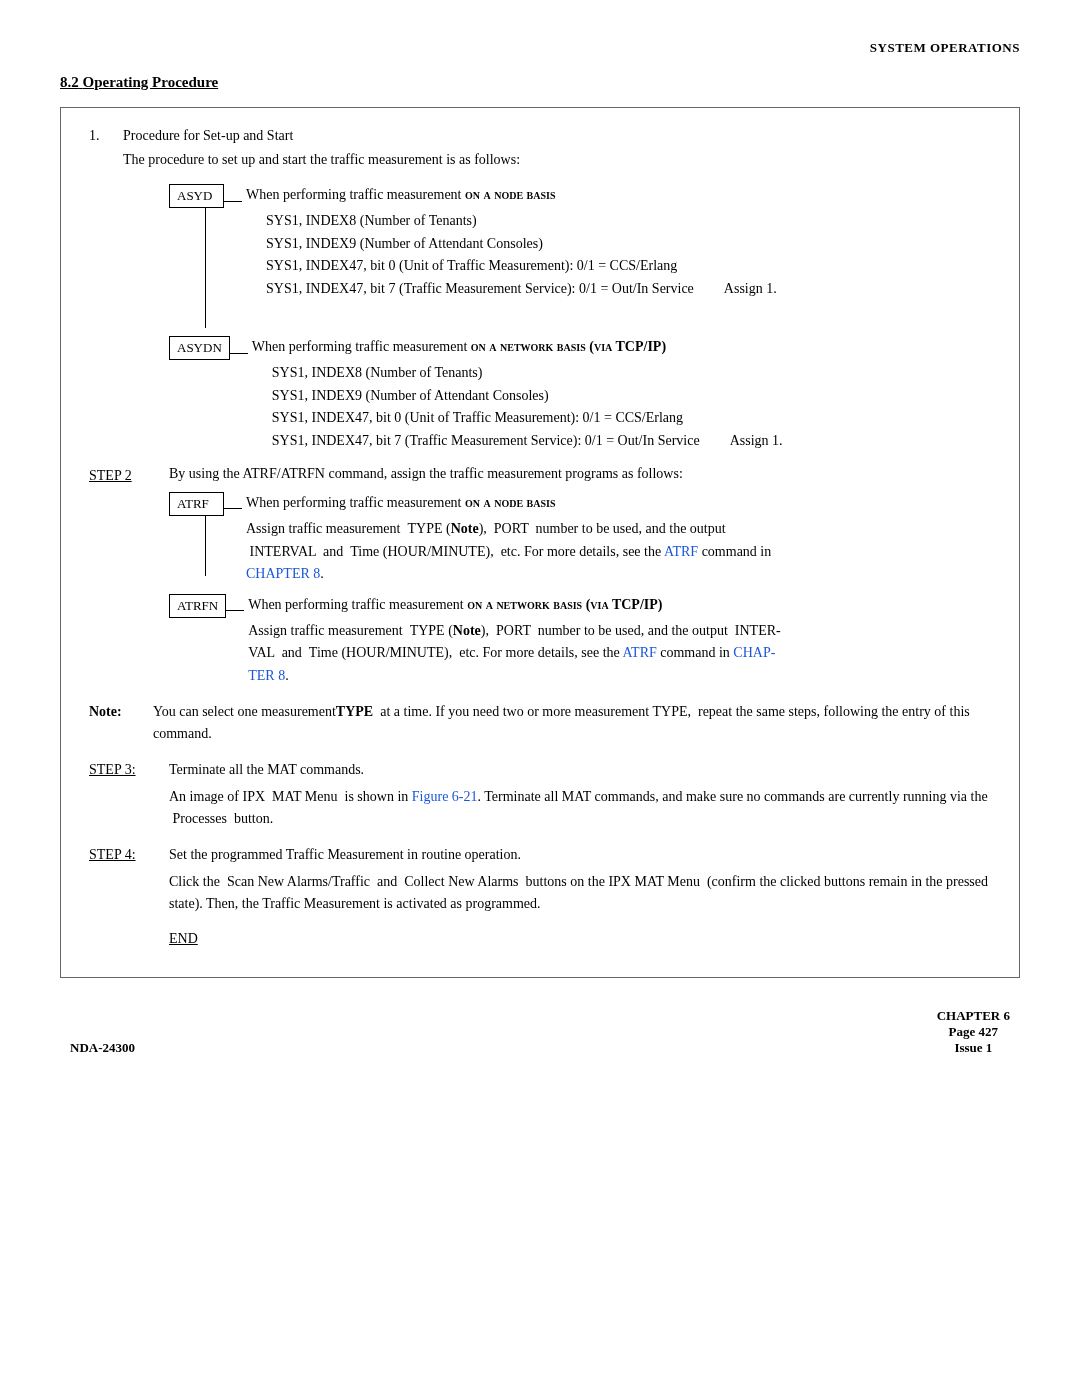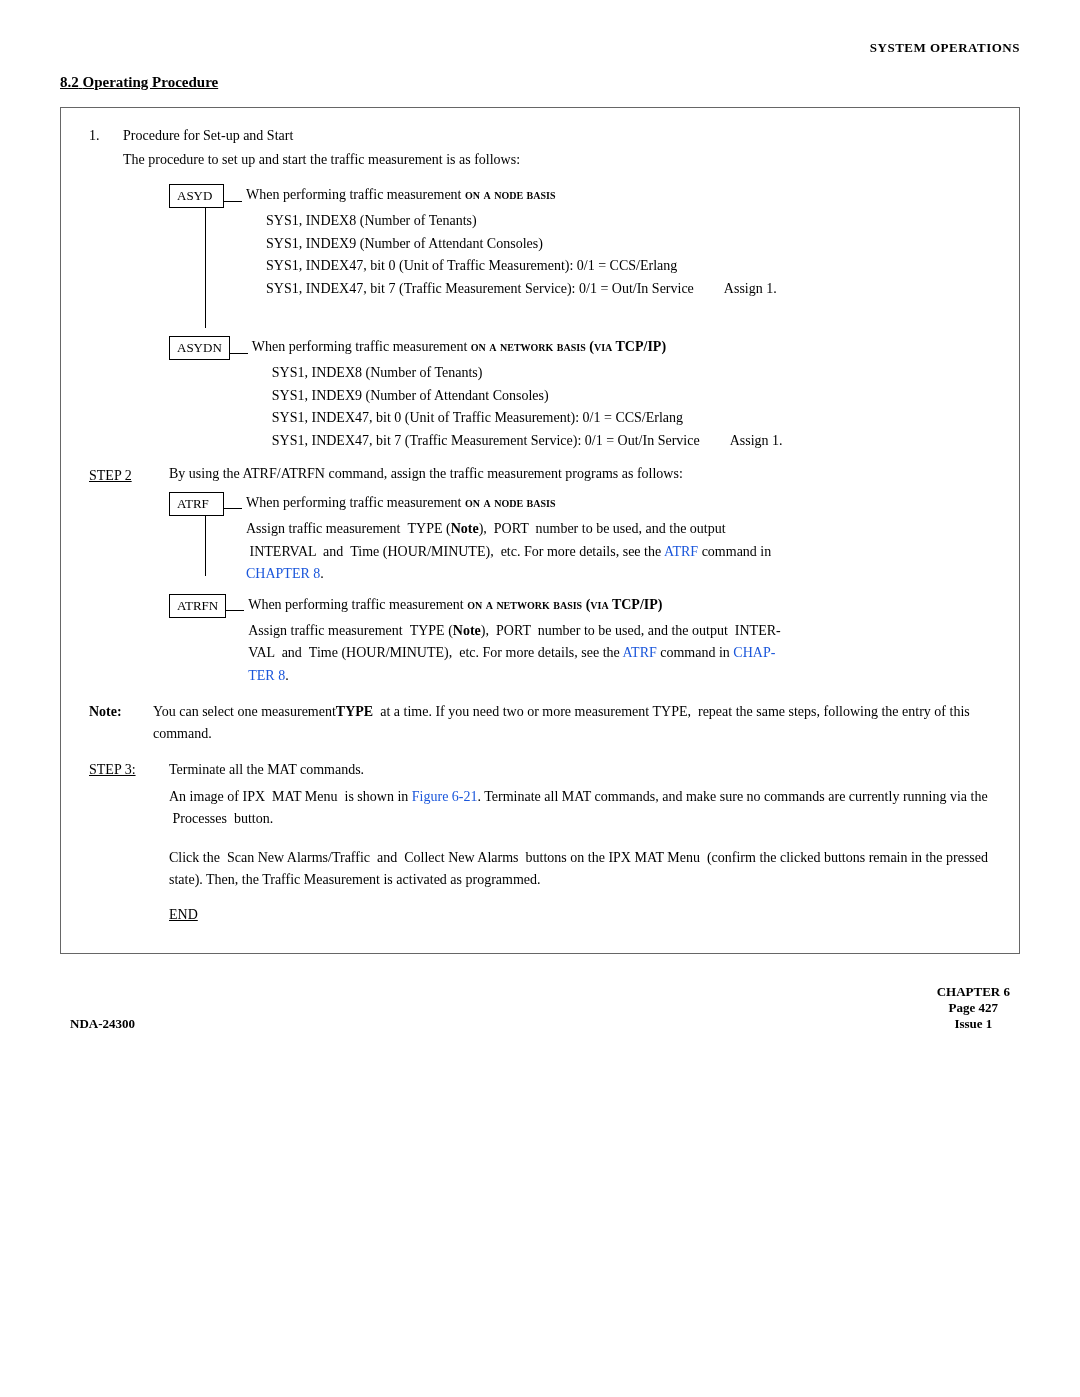--- a/index.html
+++ b/index.html
@@ -338,20 +338,24 @@
 
     <div class="step-simple mb8">
       <span class="step-lbl">STEP 3:</span>
       <span>Terminate all the MAT commands.</span>
     </div>
 
     <div class="step-para mb16">
       An image of IPX &nbsp;MAT Menu &nbsp;is shown in <a class="blue-link">Figure 6-21</a>. Terminate all MAT commands, and make sure no commands are currently running via the &nbsp;Processes &nbsp;button.
     </div>
 
+    <div class="step-simple mb8">
+      <span class="step-lbl">STEP 4:</span>
+      <span>Set the programmed Traffic Measurement in routine operation.</span>
+    </div>
 
     <div class="step-para mb16">
       Click the &nbsp;Scan New Alarms/Traffic &nbsp;and &nbsp;Collect New Alarms &nbsp;buttons on the IPX MAT Menu &nbsp;(confirm the clicked buttons remain in the pressed state). Then, the Traffic Measurement is activated as programmed.
     </div>
 
     <div class="end-label">END</div>
 
   </div>
 
   <div class="page-footer">

